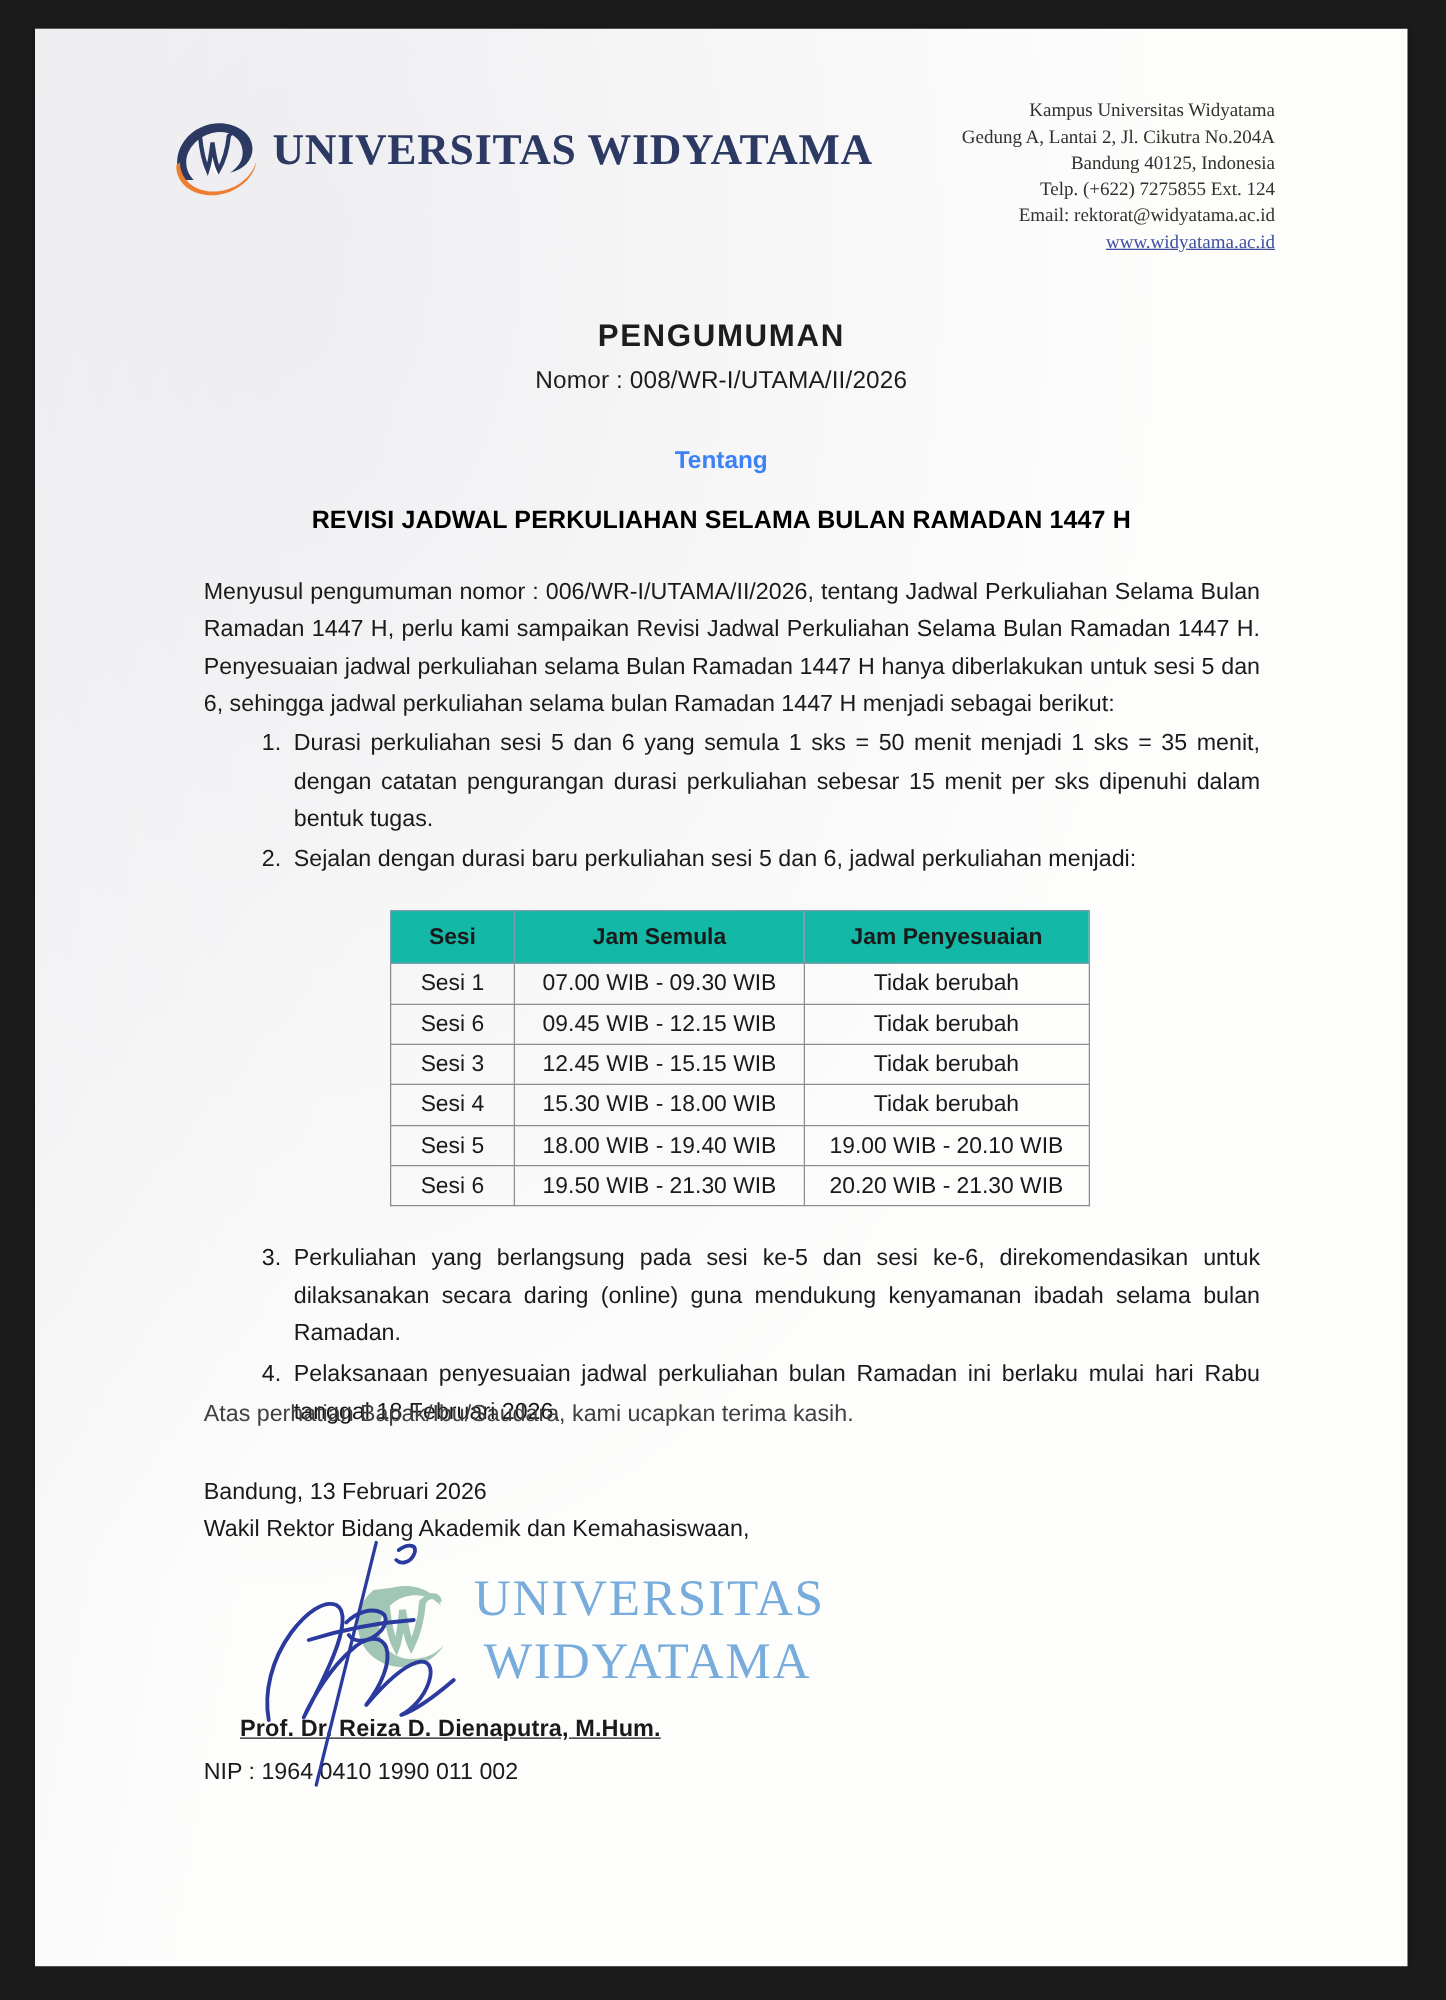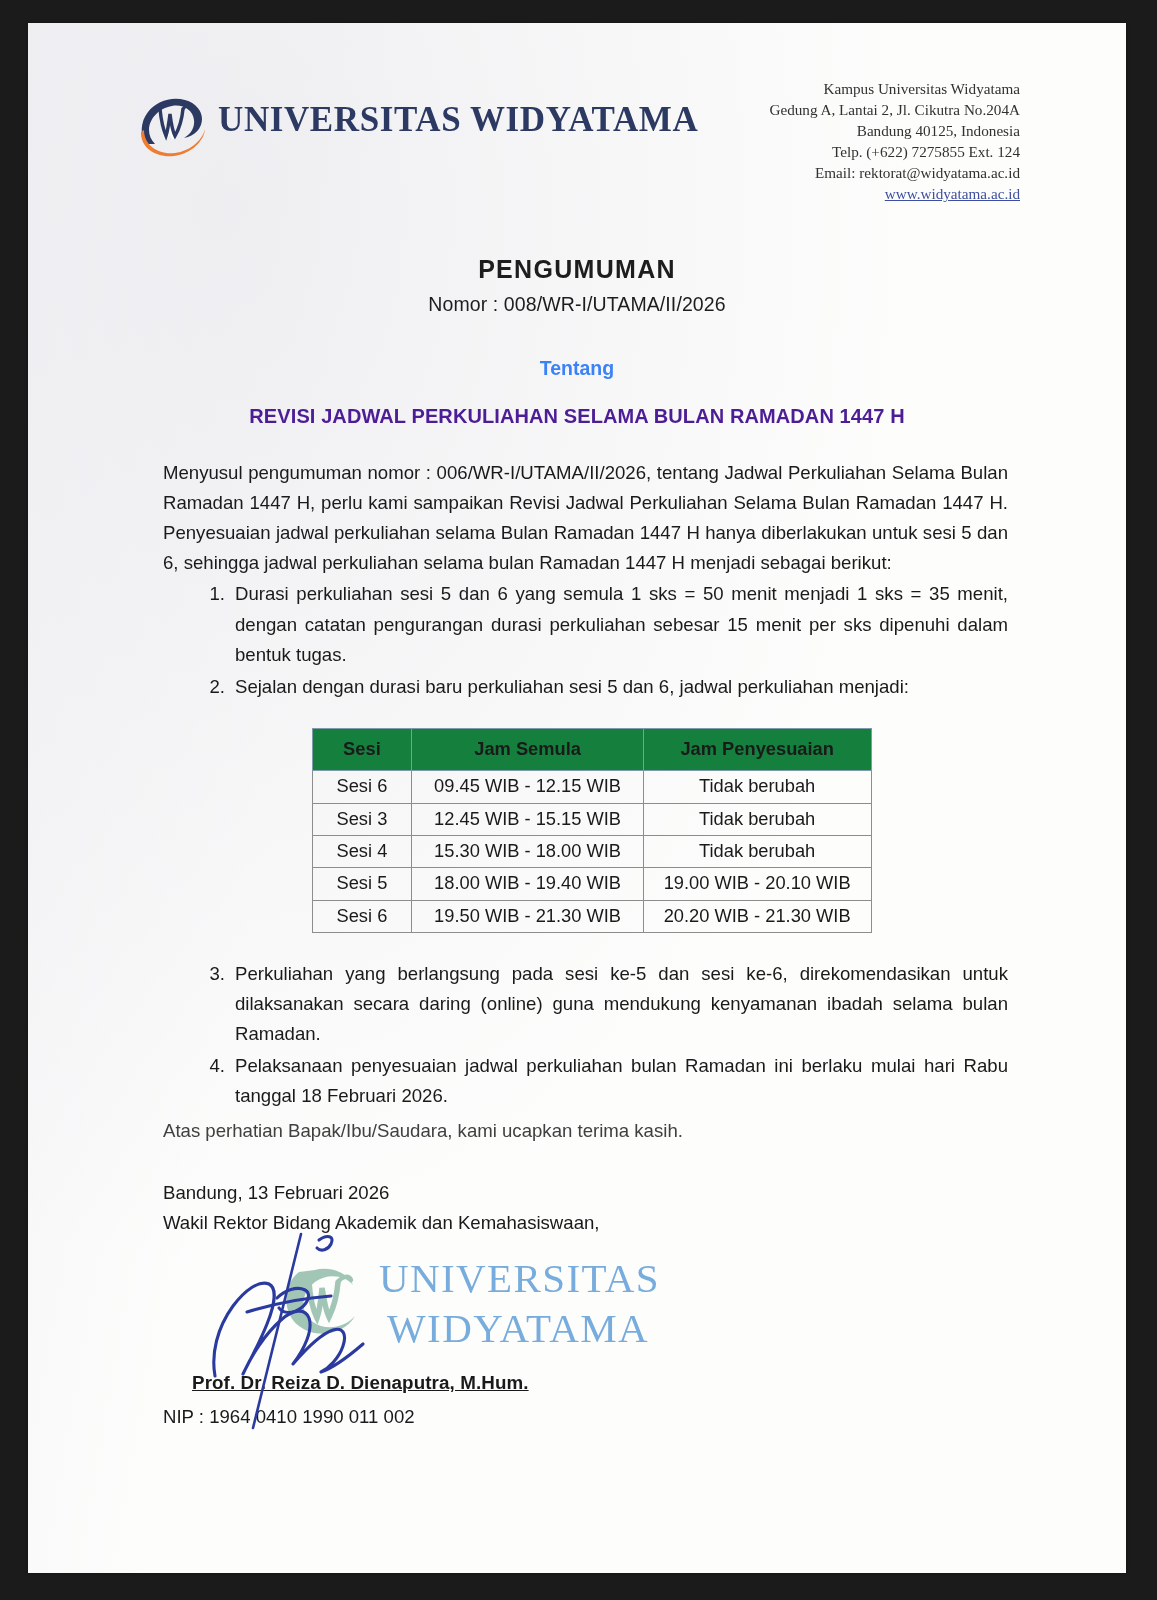--- a/index.html
+++ b/index.html
@@ -111,21 +111,21 @@
     margin-top: 41px;
     font-size: 19.5px;
     font-weight: bold;
     color: #3b82f6;
   }
   .doc-subject {
     margin-top: 25px;
     font-size: 20px;
     font-weight: bold;
     letter-spacing: 0.1px;
-    color: #4c1d95;
+    color: #000000;
   }
 
   
   .body-wrap {
     position: absolute;
     left: 135px;
     top: 435px;
     width: 845px;
     color: #1a1a1a;
     font-size: 18.6px;
@@ -173,21 +173,21 @@
   }
   table.schedule th,
   table.schedule td {
     border: 1px solid #8d8d8d;
     text-align: center;
     padding: 3px 4px 4px 4px;
     line-height: 1.33;
     font-weight: normal;
   }
   table.schedule thead th {
-    background: #15803d;
+    background: #14b8a6;
     font-weight: bold;
     padding: 8px 4px 9px 4px;
     border-color: #7f99ad;
   }
   table.schedule col.c-sesi { width: 100px; }
   table.schedule col.c-semula { width: 232px; }
   table.schedule col.c-sesuai { width: 228px; }
 
   
   .closing {
@@ -304,20 +304,25 @@
           </colgroup>
           <thead>
             <tr>
               <th>Sesi</th>
               <th>Jam Semula</th>
               <th>Jam Penyesuaian</th>
             </tr>
           </thead>
           <tbody>
             <tr>
+              <td>Sesi 1</td>
+              <td>07.00 WIB - 09.30 WIB</td>
+              <td>Tidak berubah</td>
+            </tr>
+            <tr>
               <td>Sesi 6</td>
               <td>09.45 WIB  - 12.15 WIB</td>
               <td>Tidak berubah</td>
             </tr>
             <tr>
               <td>Sesi 3</td>
               <td>12.45 WIB - 15.15 WIB</td>
               <td>Tidak berubah</td>
             </tr>
             <tr>

